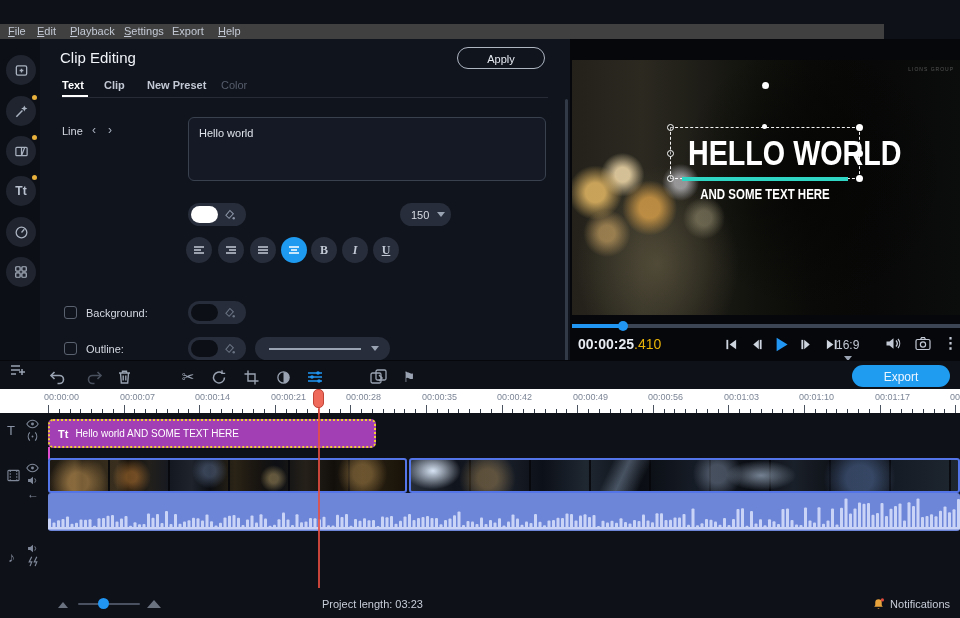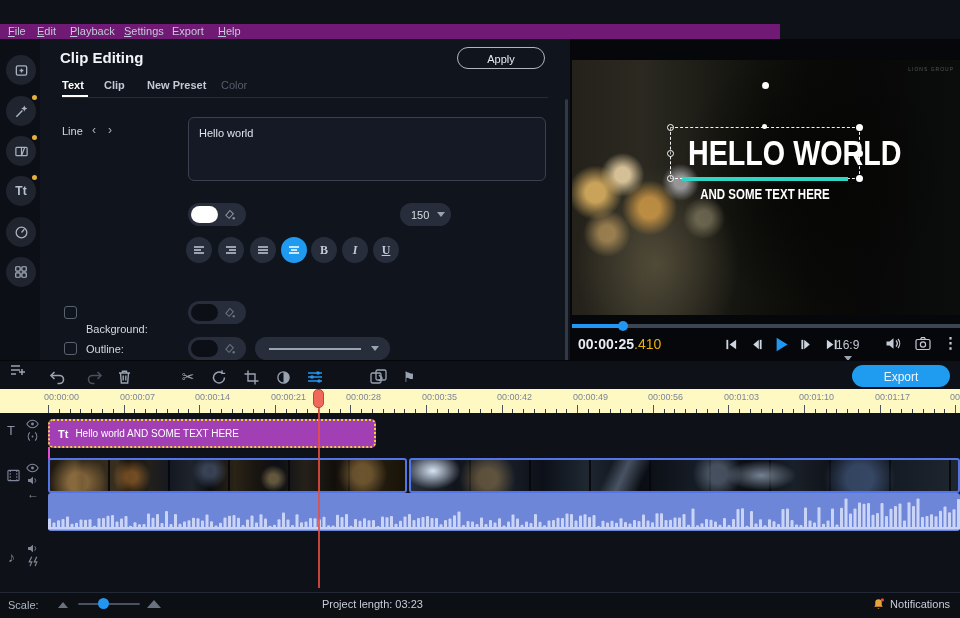--- a/index.html
+++ b/index.html
@@ -10,34 +10,34 @@
   
   .titlebar{position:absolute;left:0;top:0;width:960px;height:24px;background:#171a21;}
   .app-icon{position:absolute;left:6px;top:4px;width:16px;height:16px;border-radius:4px;
             background:linear-gradient(135deg,#35b5f0,#1a7fd4);}
   .app-icon svg{position:absolute;left:2px;top:3px;}
   .win-title{position:absolute;left:27px;top:5px;font-size:11px;color:#c9ced8;white-space:nowrap;}
   .winbtn{position:absolute;top:0;width:34px;height:24px;text-align:center;line-height:22px;
           font-size:13px;color:#c9ced8;cursor:default;}
 
   
-  .menubar{position:absolute;left:0;top:24px;width:780px;height:15px;background:#701a75;}
+  .menubar{position:absolute;left:0;top:24px;width:884px;height:15px;background:#404040;}
   .menu-item{position:absolute;top:1px;font-size:11px;color:#c3c9d4;}
   .menu-item.u::first-letter{text-decoration:underline;}
 
   
   .sidebar{position:absolute;left:0;top:39px;width:40px;height:321px;background:#0c0f15;}
   .side-circle{position:absolute;left:6px;width:30px;height:30px;border-radius:50%;
                background:#1f242f;display:flex;align-items:center;justify-content:center;color:#aab2c0;}
   .badge{position:absolute;width:5px;height:5px;border-radius:50%;background:#e8b03c;right:-1px;top:-1px;}
   .tt-glyph{font-size:12px;font-weight:bold;color:#b9c1cf;}
 
   
   .panel{position:absolute;left:40px;top:39px;width:530px;height:321px;background:#10141d;}
-  .panel-title{position:absolute;left:20px;top:10px;font-size:15px;font-weight:bold;color:#f0f3f8;}
+  .panel-title{position:absolute;left:20px;top:10px;font-size:15px;font-weight:normal;color:#f0f3f8;}
   .apply-btn{position:absolute;right:25px;top:8px;width:88px;height:22px;border:1px solid #aeb6c2;
              border-radius:11px;font-size:11px;color:#e6eaf1;text-align:center;line-height:20px;background:transparent;}
   .tab{position:absolute;top:40px;font-size:11px;font-weight:bold;color:#c3c9d4;}
   .tab.active{color:#ffffff;}
   .tab.disabled{color:#565d6b;font-weight:normal;}
   .tab-underline{position:absolute;left:22px;top:56px;width:26px;height:2px;background:#ffffff;}
   .tab-sep{position:absolute;left:22px;top:58px;width:486px;height:1px;background:#262b36;}
   .line-label{position:absolute;left:22px;top:86px;font-size:11px;color:#d4d9e2;}
   .line-arrow{position:absolute;top:84px;font-size:12px;color:#aab2c0;}
   .text-area{position:absolute;left:148px;top:78px;width:358px;height:64px;background:#141925;
@@ -90,21 +90,21 @@
   .aspect{position:absolute;left:266px;top:299px;font-size:12px;color:#c3c9d4;display:flex;gap:4px;align-items:center;flex-direction:column;}
   .pv-icon{position:absolute;top:297px;color:#c3c9d4;}
 
   
   .timeline{position:absolute;left:0;top:360px;width:960px;height:232px;background:#0e1117;border-top:1px solid #05070a;}
   .tool{position:absolute;top:5px;width:22px;height:22px;display:flex;align-items:center;justify-content:center;color:#9aa3b2;}
   .tool.dim{color:#4a515e;}
   .tool.blue{color:#2196f3;}
   .export-btn{position:absolute;left:852px;top:4px;width:98px;height:22px;border-radius:11px;background:#1f9bf0;
               color:#eef6ff;font-size:12px;text-align:center;line-height:22px;border:none;}
-  .ruler{position:absolute;left:0;top:28px;width:960px;height:24px;background:#fef9c3;}
+  .ruler{position:absolute;left:0;top:28px;width:960px;height:24px;background:#ffffff;}
   .ruler-label{position:absolute;top:3px;font-size:9px;color:#7c8596;white-space:nowrap;}
   .ticks{position:absolute;left:48px;top:16px;width:912px;height:8px;
      background:
        repeating-linear-gradient(90deg,#4a5260 0 1px,transparent 1px 75.6px),
        repeating-linear-gradient(90deg,#343b48 0 1px,transparent 1px 10.8px);
      background-size:100% 8px,100% 4px;background-position:0 0,0 4px;background-repeat:no-repeat;}
   .tracks{position:absolute;left:0;top:52px;width:960px;height:176px;}
   .gutter-icon{position:absolute;color:#7e8798;}
   .title-clip{position:absolute;left:48px;top:6px;width:328px;height:29px;border-radius:5px;
               background:#a23fb4;border:2px dotted #f2cf35;display:flex;align-items:center;overflow:hidden;}
@@ -263,21 +263,21 @@
         <span class="fmt">B</span>
       </div>
     <div class="circle-btn" style="left:302px">
         <span class="fmt" style="font-style:italic">I</span>
       </div>
     <div class="circle-btn" style="left:333px">
         <span class="fmt" style="text-decoration:underline">U</span>
       </div>
 
     <div class="checkbox" style="left:24px;top:267px"></div>
-    <div class="chk-label" style="left:46px;top:284px">Background:</div>
+    <div class="chk-label" style="left:46px;top:268px">Background:</div>
     <div class="pill" style="left:148px;top:262px;width:58px">
       <div class="swatch" style="background:#0c0f15"></div>
       <svg width="13" height="13" viewBox="0 0 16 16" style="margin-left:5px">
           <path d="M3.5 9l5-6 4.2 4.2-5.2 5.5z" stroke="#6a7383" stroke-width="1.3" fill="none"></path>
           <circle cx="13.2" cy="12.5" r="1.5" fill="#6a7383"></circle>
         </svg>
     </div>
 
     <div class="checkbox" style="left:24px;top:303px"></div>
     <div class="chk-label" style="left:46px;top:304px">Outline:</div>
@@ -715,23 +715,20 @@
             <rect x="904.5" y="16.3" width="3" height="19.7" rx="1"></rect>
             <rect x="909.0" y="6.1" width="3" height="29.9" rx="1"></rect>
           </svg>
       </div>
     </div>
 
     <div class="playhead-line"></div>
     <div class="playhead-cap"></div>
   </div>
 
-  <div class="statusbar">
-    <div class="scale-label">Scale:</div>
-  </div>
   <div class="tri" style="left:58px;top:602px;border-left:5px solid transparent;border-right:5px solid transparent;border-bottom:6px solid #6a7280"></div>
   <div class="scale-track"></div>
   <div class="scale-handle"></div>
   <div class="tri" style="left:147px;top:600px;border-left:7px solid transparent;border-right:7px solid transparent;border-bottom:8px solid #6a7280"></div>
   <div class="proj-len">Project length: 03:23</div>
   <div class="notif">
     <svg width="13" height="14" viewBox="0 0 16 16">
         <path d="M8 2.2a4 4 0 0 1 4 4v3.2l1.3 2H2.7l1.3-2V6.2a4 4 0 0 1 4-4z" fill="#e8a33d"></path>
         <path d="M6.7 13.2a1.4 1.4 0 0 0 2.6 0z" fill="#e8a33d"></path>
         <circle cx="12.8" cy="3" r="2" fill="#e04c3d"></circle>

